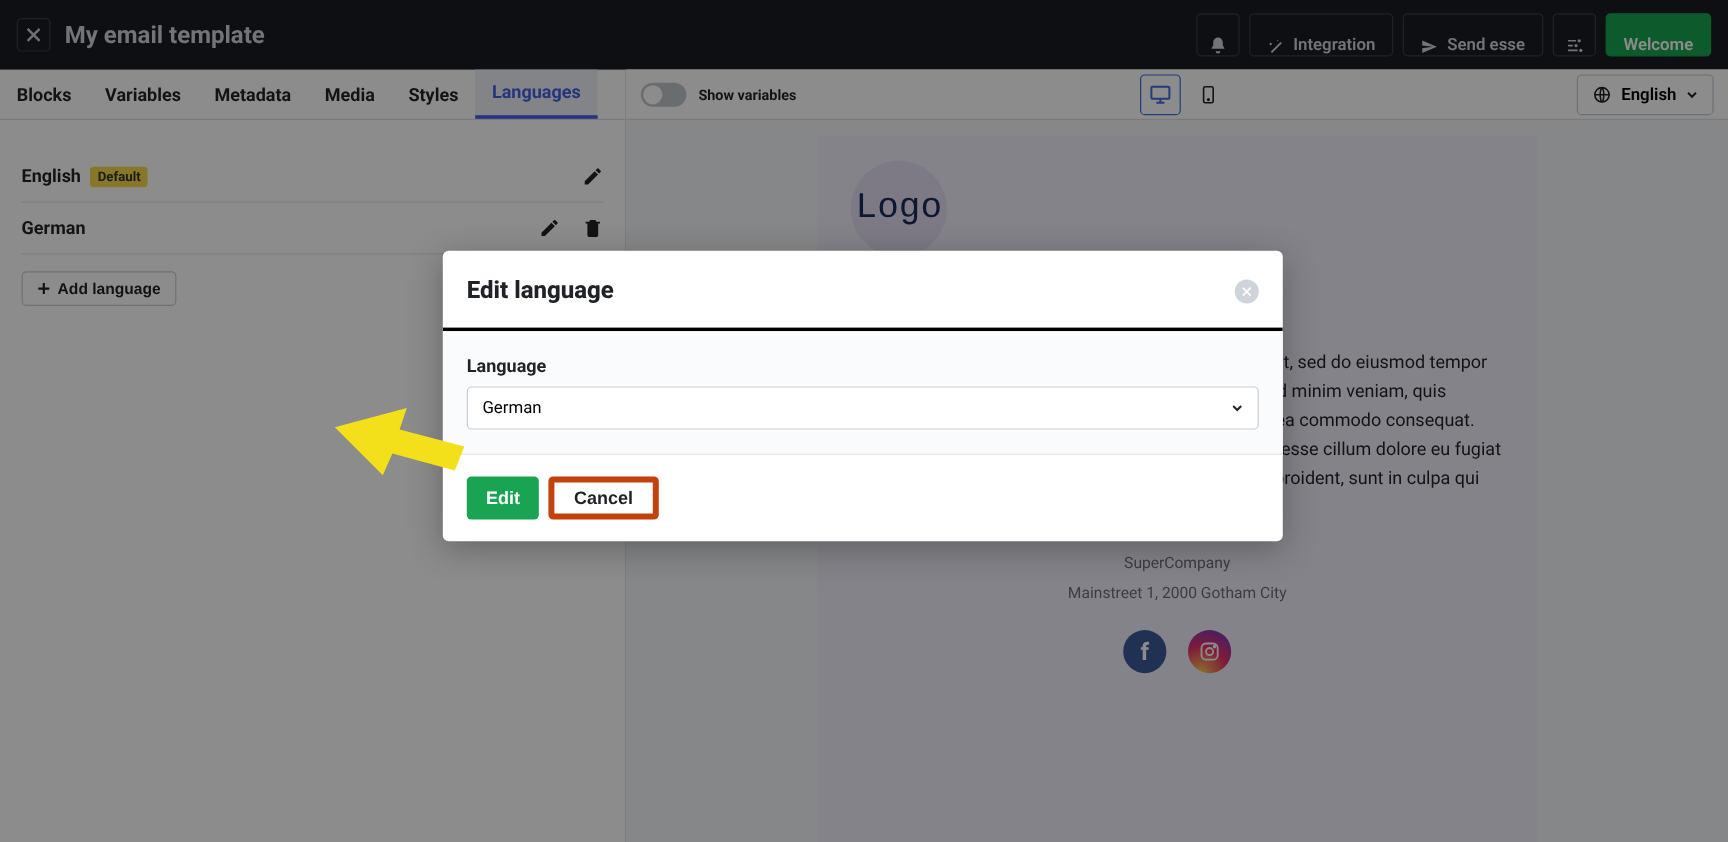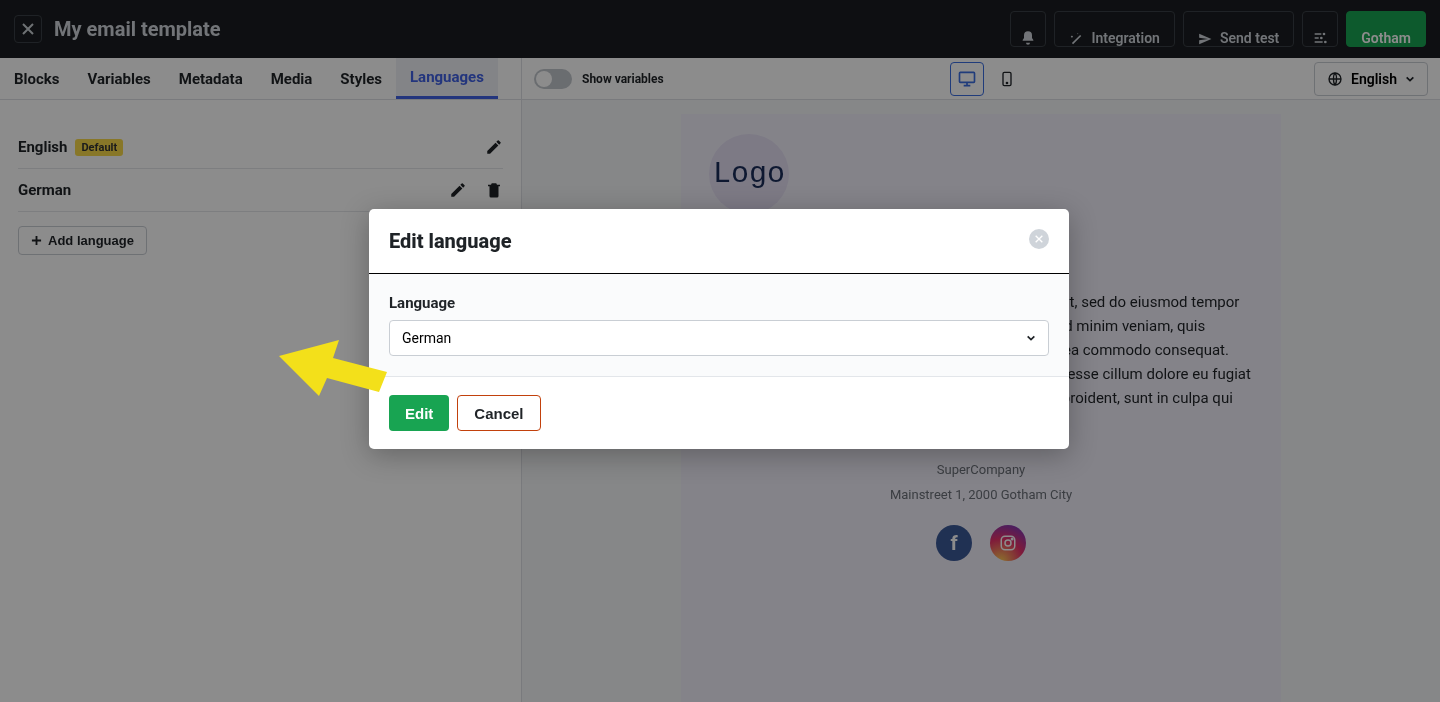--- a/index.html
+++ b/index.html
@@ -52,34 +52,34 @@
   .social { display: flex; gap: 18px; justify-content: center; margin-top: 18px; }
   .social-btn { width: 36px; height: 36px; border-radius: 50%; display: flex; align-items: center; justify-content: center; color: #fff; font-weight: 700; font-size: 20px; }
   .fb { background: #3b5998; }
   .ig { background: radial-gradient(circle at 30% 100%, #fdcb52 0%, #e8316a 50%, #5f3acb 100%); }
 
   
   .dim { position: absolute; inset: 0; background: rgba(0,0,0,0.45); }
 
   
   .modal { position: absolute; left: 369px; top: 209px; width: 700px; background: #fff; border-radius: 5px; box-shadow: 0 6px 28px rgba(0,0,0,0.28); overflow: hidden; }
-  .modal-head { display: flex; align-items: flex-start; justify-content: space-between; padding: 20px 20px; border-bottom: 1px solid #000000; }
+  .modal-head { display: flex; align-items: flex-end; justify-content: space-between; padding: 20px 20px; border-bottom: 3px solid #000000; }
   .modal-head h2 { font-size: 20px; font-weight: 800; color: #1f2327; }
   .modal-close { width: 20px; height: 20px; border-radius: 50%; background: #cfd4da; display: flex; align-items: center; justify-content: center; cursor: pointer; }
   .modal-close svg { width: 8px; height: 8px; }
   .modal-body { background: #fafbfc; padding: 20px 20px; border-bottom: 1px solid #e3e6ea; }
   .field-label { font-size: 15px; font-weight: 700; color: #1f2327; margin-bottom: 8px; }
   .select { width: 100%; height: 36px; border: 1px solid #c9ced4; border-radius: 4px; background: #fff; display: flex; align-items: center; justify-content: space-between; padding: 0 12px; font-size: 14px; cursor: pointer; }
   .checkbox-row { display: flex; align-items: center; gap: 10px; margin-top: 16px; }
   .checkbox { width: 18px; height: 18px; border: 1.5px solid #c9ced4; border-radius: 4px; background: #fff; cursor: pointer; }
   .chk-label { font-size: 14px; font-weight: 600; color: #1f2327; }
   .modal-foot { padding: 18px 20px; display: flex; gap: 8px; }
   .btn { height: 36px; padding: 0 16px; border-radius: 4px; font-size: 15px; font-weight: 700; cursor: pointer; border: none; }
   .btn-primary { background: #18a452; color: #fff; }
-  .btn-sec { background: #fff; border: 1px solid #c2410c; color: #1f2327; }
+  .btn-sec { background: #fff; border: 5px solid #c2410c; color: #1f2327; }
 
   
   .arrow { position: absolute; left: 279px; top: 340px; pointer-events: none; }
 
   svg { display: block; }
 </style>
 </head>
 <body>
 
 <div class="topbar">
@@ -98,32 +98,32 @@
     <div class="tb-btn">
       <svg width="14" height="14" viewBox="0 0 24 24" fill="currentColor">
           <path d="M5 19l14-14 2 2L7 21zM3 8l2-2 2 2-2 2zM14 3l1-1 1 1-1 1z"></path>
         </svg>
       <span>Integration</span>
     </div>
     <div class="tb-btn">
       <svg width="14" height="14" viewBox="0 0 24 24" fill="currentColor">
           <path d="M2 21l21-9L2 3v7l15 2-15 2z"></path>
         </svg>
-      <span>Send test</span>
+      <span>Send esse</span>
     </div>
     <div class="tb-btn tb-icon-btn">
       <svg width="16" height="16" viewBox="0 0 24 24" fill="currentColor">
           <path d="M4 6h10M4 12h6M4 18h12" stroke="currentColor" stroke-width="2"></path>
           <circle cx="18" cy="6" r="2"></circle>
           <circle cx="14" cy="12" r="2"></circle>
           <circle cx="20" cy="18" r="2"></circle>
         </svg>
     </div>
     <div class="tb-btn publish">
-      <span>Gotham</span>
+      <span>Welcome</span>
     </div>
   </div>
 </div>
 
 <div class="workspace">
 
   <div class="leftpanel">
     <div class="tabs">
       <div class="tab">Blocks</div>
       <div class="tab">Variables</div>

